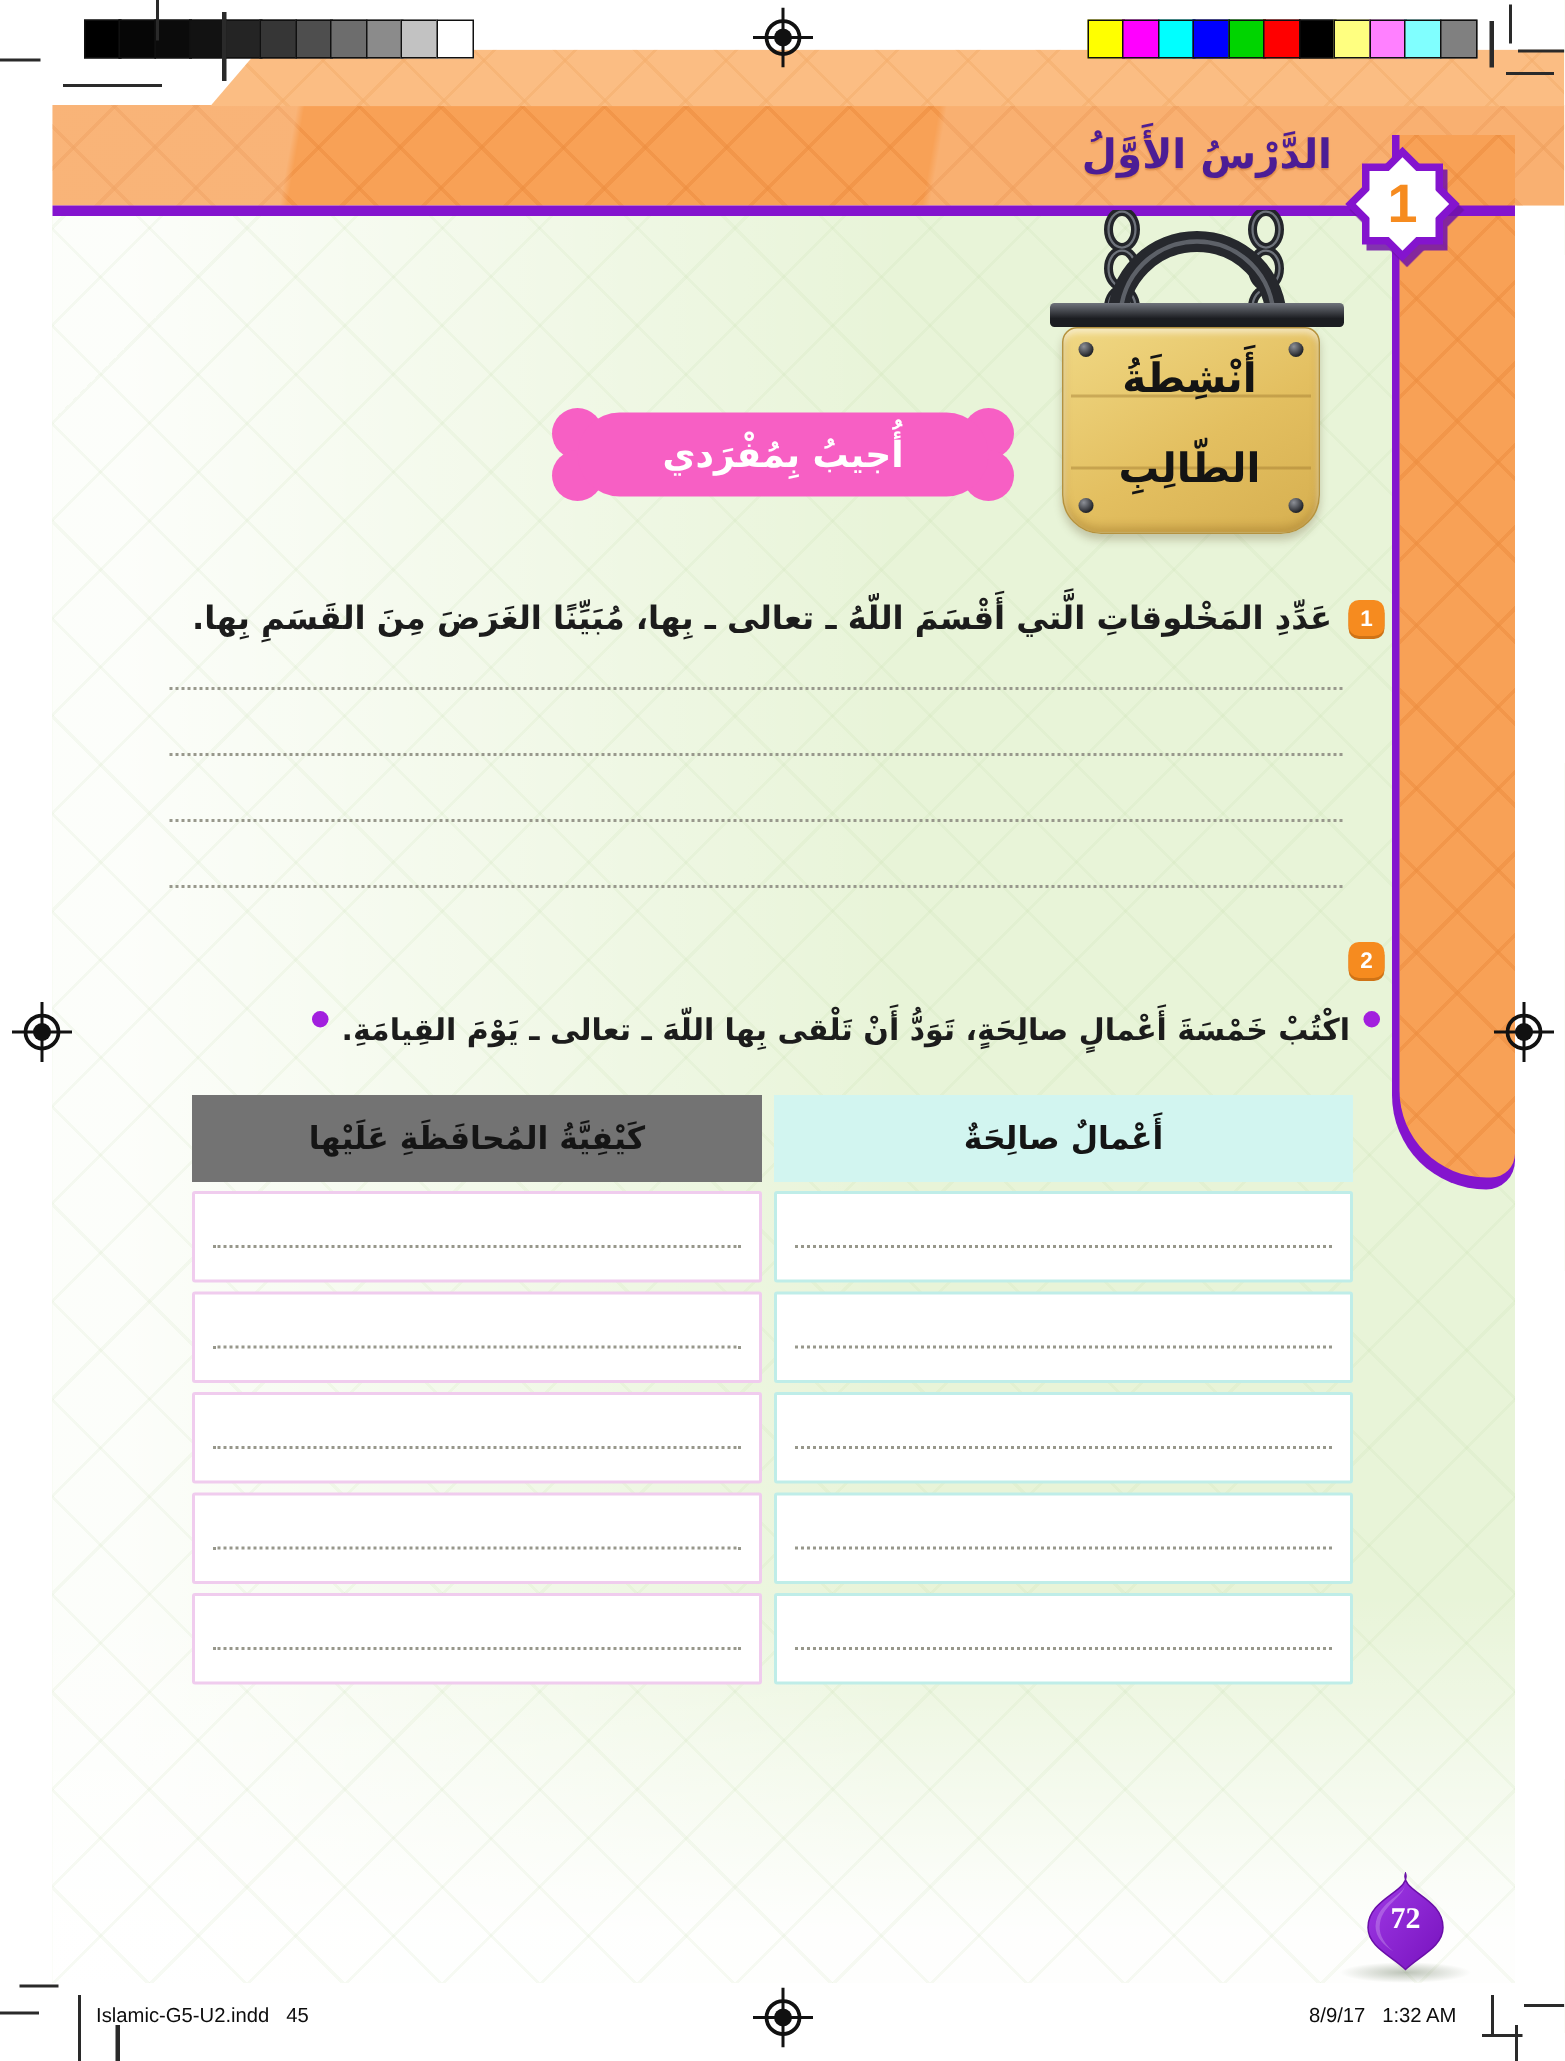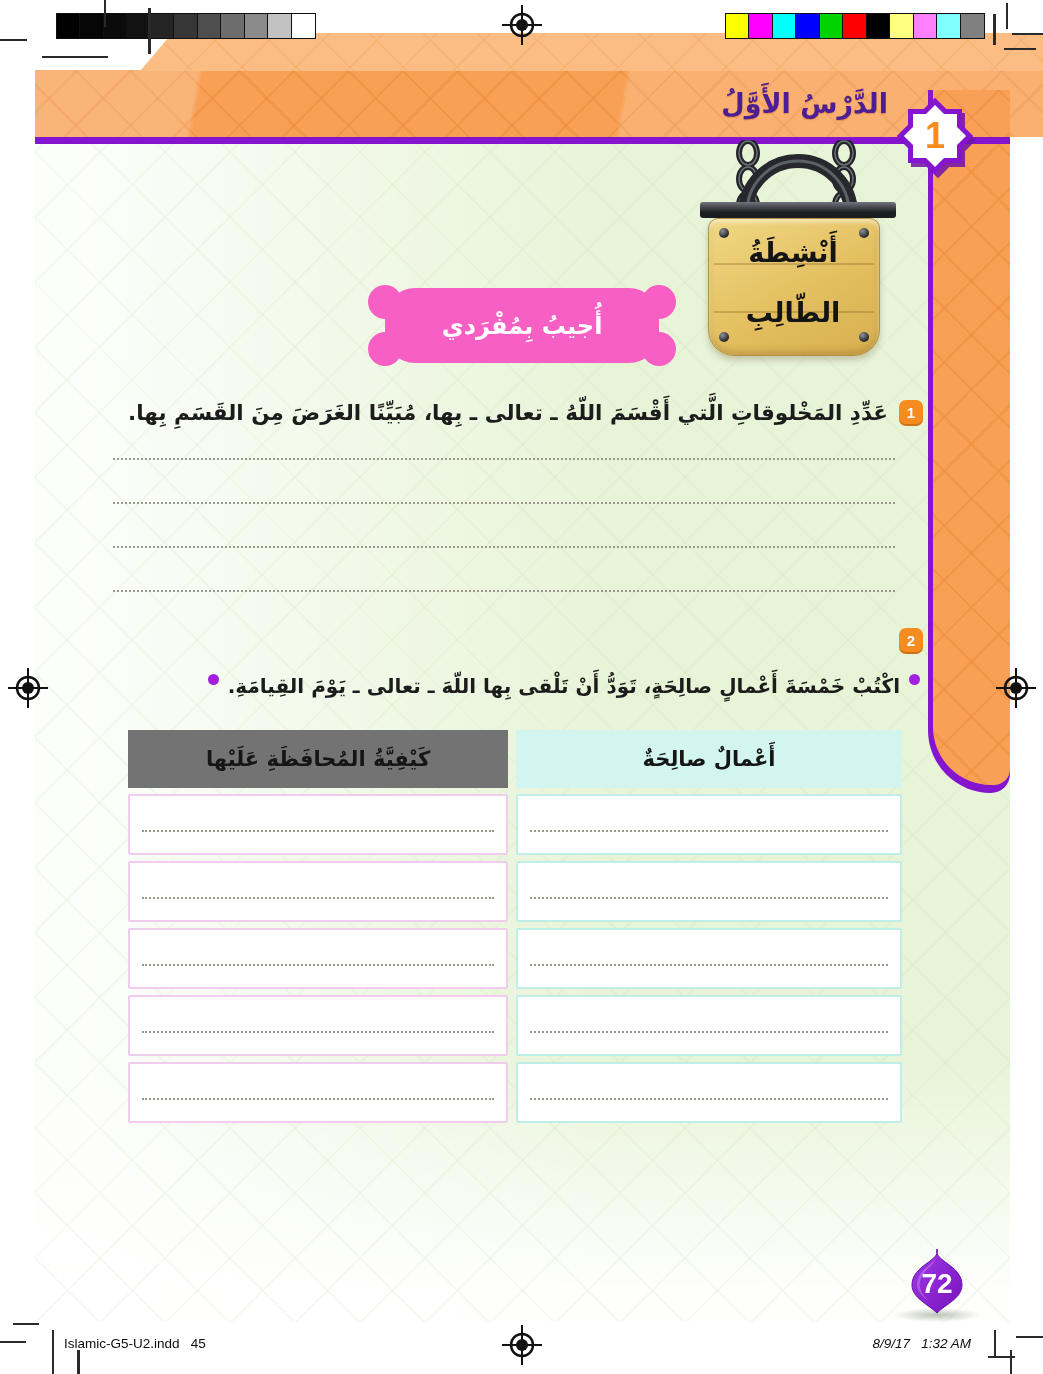--- a/index.html
+++ b/index.html
@@ -63,21 +63,21 @@
       border-radius:10px 10px 26px 26px;border:1px solid #b5923f;
       background:linear-gradient(150deg,#f0d884 0%,#e3bf60 55%,#d6af50 100%);
       box-shadow:inset 0 3px 4px rgba(255,255,255,.55), inset 0 -4px 6px rgba(140,100,30,.35), 0 4px 6px rgba(80,60,20,.25);}
   .plank{position:absolute;left:5px;right:5px;height:2px;background:rgba(150,110,40,.38);}
   .bolt{position:absolute;width:10px;height:10px;border-radius:50%;
       background:radial-gradient(circle at 35% 30%,#8d9097,#23252a 70%);}
   .sign-line{position:absolute;left:708px;width:170px;text-align:center;direction:rtl;
       color:#141414;font-size:27px;font-weight:700;}
 
   
-  .banner{position:absolute;left:373px;top:288px;width:298px;height:75px;}
+  .banner{position:absolute;left:373px;top:275px;width:298px;height:56px;}
   .banner .body{position:absolute;left:12px;right:12px;top:0;bottom:0;background:#f75fc4;border-radius:30px;}
   .banner .bump{position:absolute;width:34px;height:34px;border-radius:50%;background:#f75fc4;}
   .banner-label{position:absolute;inset:0;display:grid;place-items:center;direction:rtl;
       color:#ffffff;font-size:24px;font-weight:700;}
 
   
   .q-row{position:absolute;display:flex;direction:rtl;align-items:center;gap:11px;height:40px;}
   .q-badge{flex:none;width:24px;height:24px;border-radius:7px;background:#f68b1f;color:#fff;
       display:grid;place-items:center;font-family:"Liberation Sans",sans-serif;
       font-size:15px;font-weight:700;box-shadow:0 2px 0 #cf7316;}
@@ -99,25 +99,25 @@
   .cell{height:57px;margin-top:6px;background:#ffffff;border-radius:2px;position:relative;}
   .cell.cyan{border:2px solid #bfede8;}
   .cell.pink{border:2px solid #f0ccee;}
   .cell::after{content:"";position:absolute;left:12px;right:12px;top:60%;border-bottom:2px dotted #97978b;}
 
   
   .dome-shadow{position:absolute;left:893px;top:1308px;width:88px;height:14px;border-radius:50%;
       background:radial-gradient(ellipse at center, rgba(110,125,100,.45), rgba(110,125,100,0) 70%);}
   .dome{position:absolute;left:905px;top:1248px;width:64px;height:66px;}
   .dome-num{position:absolute;left:905px;top:1268px;width:64px;text-align:center;color:#fff;
-      font-family:Liberation Sans, sans-serif;font-size:28px;font-weight:700;}
+      font-family:Liberation Serif, serif;font-size:20px;font-weight:700;}
   .footer-text{position:absolute;top:1336px;font-family:"Liberation Sans",sans-serif;font-size:13.5px;
       color:#0d0d0d;white-space:pre;}
   .footer-text.l{left:64px;}
-  .footer-text.r{right:72px;font-style:italic;}
+  .footer-text.r{right:72px;}
 </style>
 </head>
 <body>
 
 <div class="canvas">
 
   <div class="page-bg"></div>
 
   <div class="header-main arabesque"></div>
   <div class="header-light"></div>

